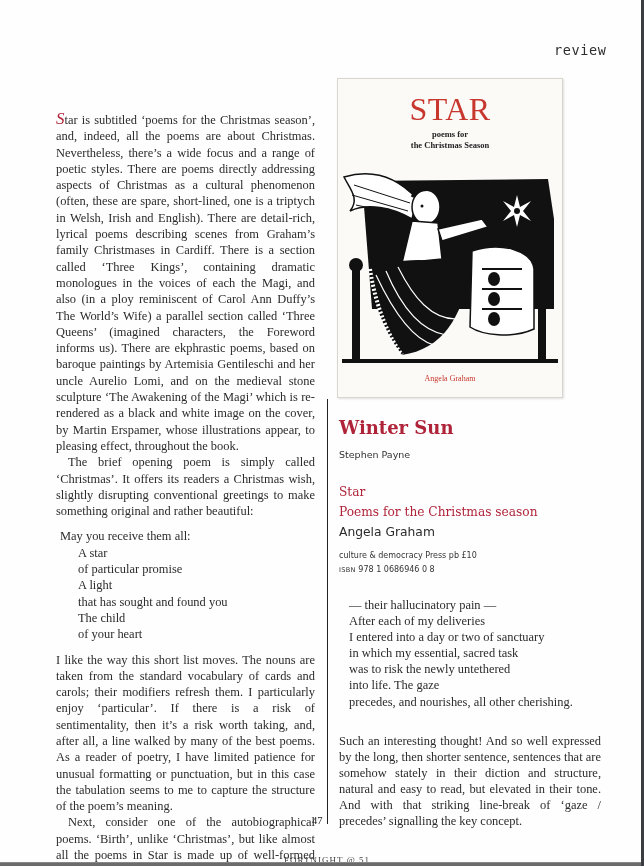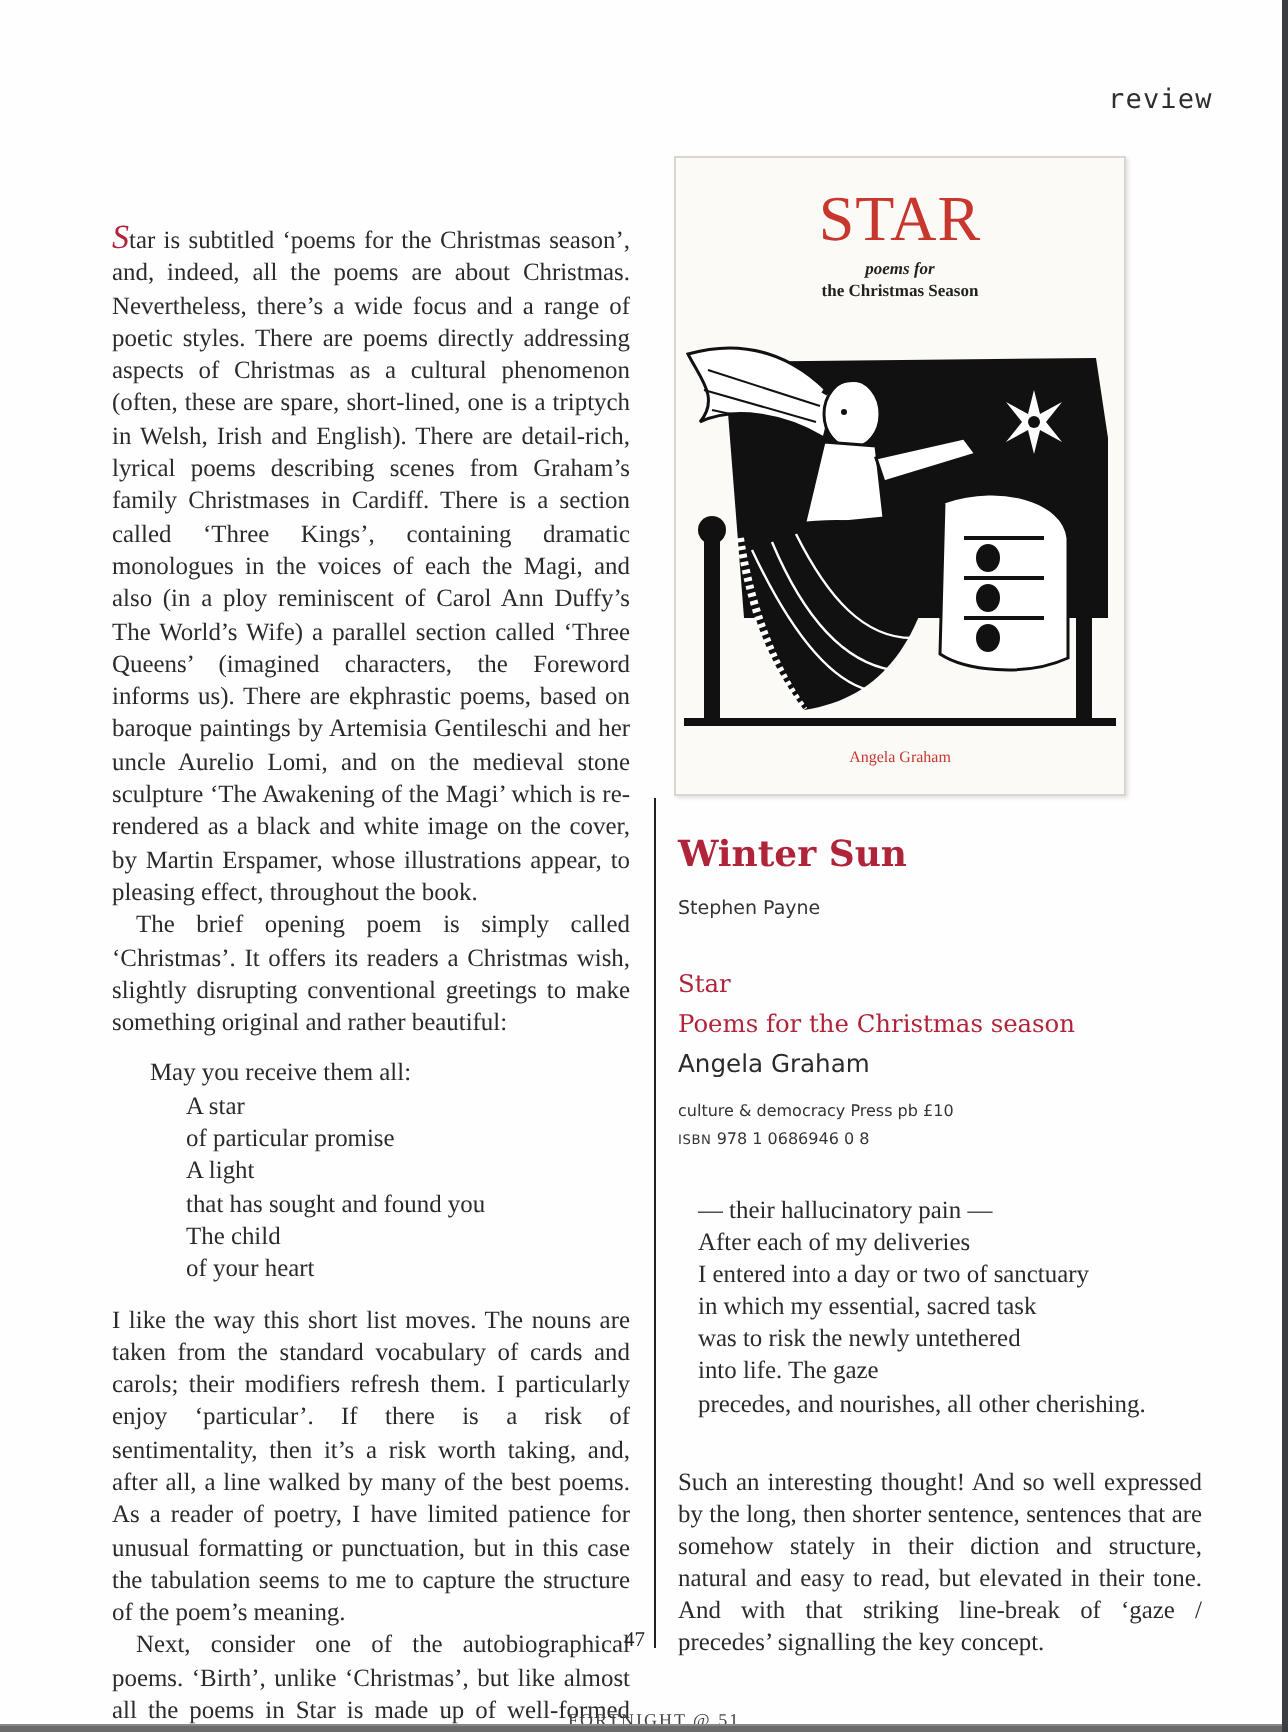--- a/index.html
+++ b/index.html
@@ -20,42 +20,42 @@
 
   .col-left {
     position: absolute; left: 56px; top: 111px; width: 259px;
     font-size: 12.45px; line-height: 16.3px; text-align: justify; color: #2b2b2b;
   }
   .col-left p { margin: 0; }
   .col-left p.indent { text-indent: 12px; }
   .dropcap { color: #b0243a; font-style: italic; font-size: 17px; }
   .col-left .italic { }
 
-  .poem-block { margin: 9px 0 9px 19px; text-align: left; }
+  .poem-block { margin: 9px 0 9px 4px; text-align: left; }
   .poem-block .intro { display: block; }
   .poem-row { display: flex; padding-left: 18px; flex-direction: column; }
   .poem-row .a { width: 56px; }
   .poem-row .b { flex: 1; }
 
   .col-divider { position: absolute; left: 327px; top: 399px; width: 1px; height: 425px; background: #222; }
 
   .cover {
     position: absolute; left: 337px; top: 78px; width: 224px; height: 318px;
     background: #fbfaf7; border: 1px solid #d9d6cf;
     box-shadow: 1px 1px 2px rgba(0,0,0,0.12);
   }
   .cover-title {
     position: absolute; left: 0; right: 0; top: 12px; text-align: center;
     font-family: "Liberation Serif", serif; font-size: 32px; color: #c8372d; letter-spacing: 0.5px;
   }
   .cover-sub1, .cover-sub2 {
     position: absolute; left: 0; right: 0; text-align: center;
     font-family: "Liberation Serif", serif; font-size: 8.5px; color: #222; font-weight: bold;
   }
-  .cover-sub1 { top: 50px; font-style: italic; }
+  .cover-sub1 { top: 50px; }
   .cover-sub2 { top: 61px; }
   .cover-art { position: absolute; left: 4px; top: 80px; width: 216px; height: 210px; }
   .cover-author {
     position: absolute; left: 0; right: 0; top: 295px; text-align: center;
     font-family: "Liberation Serif", serif; font-size: 8px; color: #c8372d;
   }
 
   .col-right { position: absolute; left: 339px; top: 416px; width: 262px; }
   .rv-title { font-family: "DejaVu Serif", serif; font-size: 18px; color: #b0243a; margin: 0; line-height: 24px; }
   .rv-reviewer { font-family: "DejaVu Sans", sans-serif; font-size: 9.5px; color: #333; margin-top: 9px; }

